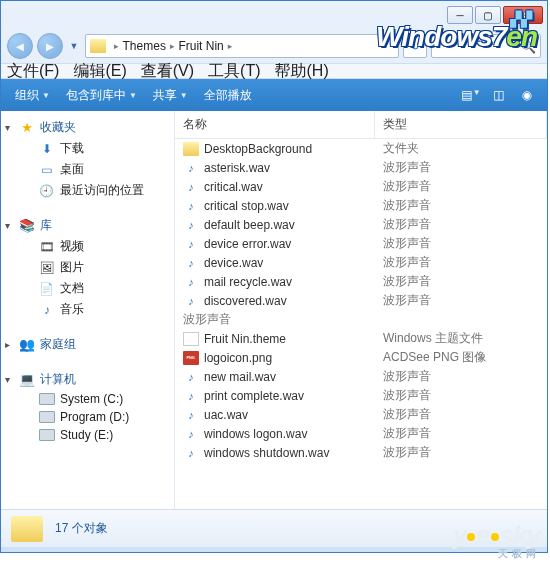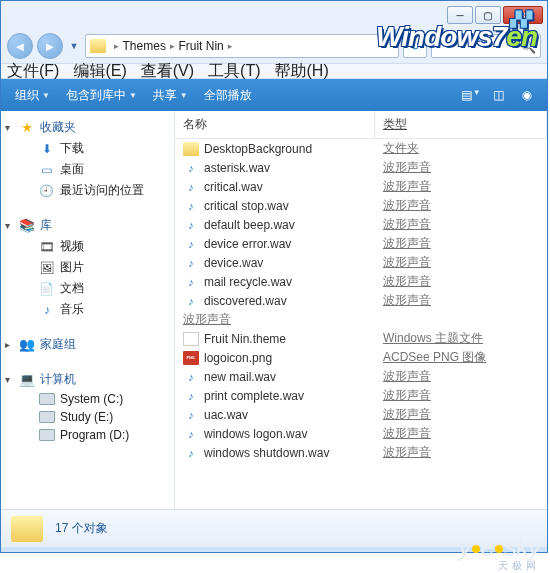--- a/index.html
+++ b/index.html
@@ -47,36 +47,36 @@
 .side-sub .sicon2 { width: 16px; height: 14px; margin-right: 5px; display: flex; align-items: center; justify-content: center; font-size: 12px; }
 .fav-star { color: #f4b400; }
 .lib-blue { color: #2a7acc; }
 .dl-blue { color: #2a7acc; }
 .drive-ic { width: 16px; height: 12px; background: #d5dde6; border: 1px solid #8aa; border-radius: 1px; margin-right: 5px; }
 
 .filelist { flex: 1; overflow-y: auto; }
 .fl-head { display: flex; border-bottom: 1px solid #e4e9f0; font-size: 12px; color: #444; }
 .fl-head div { padding: 5px 8px; border-right: 1px solid #e4e9f0; cursor: pointer; }
 .col-name { width: 200px; }
-.col-type { flex: 1; text-decoration: underline; }
+.col-type { flex: 1; }
 .fl-row { display: flex; align-items: center; font-size: 12px; color: #333; padding: 1px 0; cursor: pointer; }
 .fl-row .col-name { display: flex; align-items: center; padding-left: 8px; }
 .fl-row .col-type { color: #737373; padding-left: 8px; }
 .fic { width: 16px; height: 14px; margin-right: 5px; display: flex; align-items: center; justify-content: center; font-size: 11px; }
 .fic.folder { background: linear-gradient(#fff2a8,#f0cb5a); border-radius: 1px; }
 .fic.wav { color: #2a7acc; }
 .fic.wav::before { content: "♪"; }
 .fic.theme { background: #fff; border: 1px solid #ccc; }
 .fic.png { background: #c93a2b; color: #fff; font-size: 7px; font-weight: bold; border-radius: 1px; }
 .fic.png::before { content: "PNG"; transform: scale(.55); }
 
 .statusbar { height: 38px; background: linear-gradient(#f5f9fe,#e5eef8); border-top: 1px solid #d0ddef; display: flex; align-items: center; padding: 0 10px; gap: 12px; font-size: 12px; color: #245a9a; }
 .statusbar .big-folder { width: 32px; height: 26px; background: linear-gradient(#fff2a8,#f0cb5a); border-radius: 2px; }
 
-.yesky { position: absolute; bottom: 0; right: 10px; font-family: Arial; font-size: 26px; font-weight: normal; color: #e8eef5; font-style: italic; pointer-events: none; letter-spacing: -1px; }
+.yesky { position: absolute; bottom: 12px; right: 10px; font-family: Arial; font-size: 26px; font-weight: bold; color: #e8eef5; font-style: italic; pointer-events: none; letter-spacing: -1px; }
 .yesky .tag { display: block; font-size: 10px; color: #b0c4d8; font-style: normal; letter-spacing: 4px; text-align: right; margin-top: -4px; }
 .yesky .dot { width: 8px; height: 8px; background: #ffcc00; border-radius: 50%; display: inline-block; margin: 0 1px; vertical-align: middle; }
 </style>
 </head>
 <body>
 
 <div class="window">
 
   <div class="titlebar">
     <div class="win-controls">
@@ -195,25 +195,25 @@
           <span class="twisty">▾</span>
           <span class="gicon">💻</span>
           <span>计算机</span>
         </div>
         <div class="side-sub">
             <span class="drive-ic"></span>
             <span>System (C:)</span>
           </div>
         <div class="side-sub">
             <span class="drive-ic"></span>
+            <span>Program (D:)</span>
+          </div>
+        <div class="side-sub">
+            <span class="drive-ic"></span>
             <span>Study (E:)</span>
-          </div>
-        <div class="side-sub">
-            <span class="drive-ic"></span>
-            <span>Program (D:)</span>
           </div>
       </div>
 
     </div>
 
     <div class="filelist">
       <div class="fl-head">
         <div class="col-name">名称</div>
         <div class="col-type">类型</div>
       </div>

